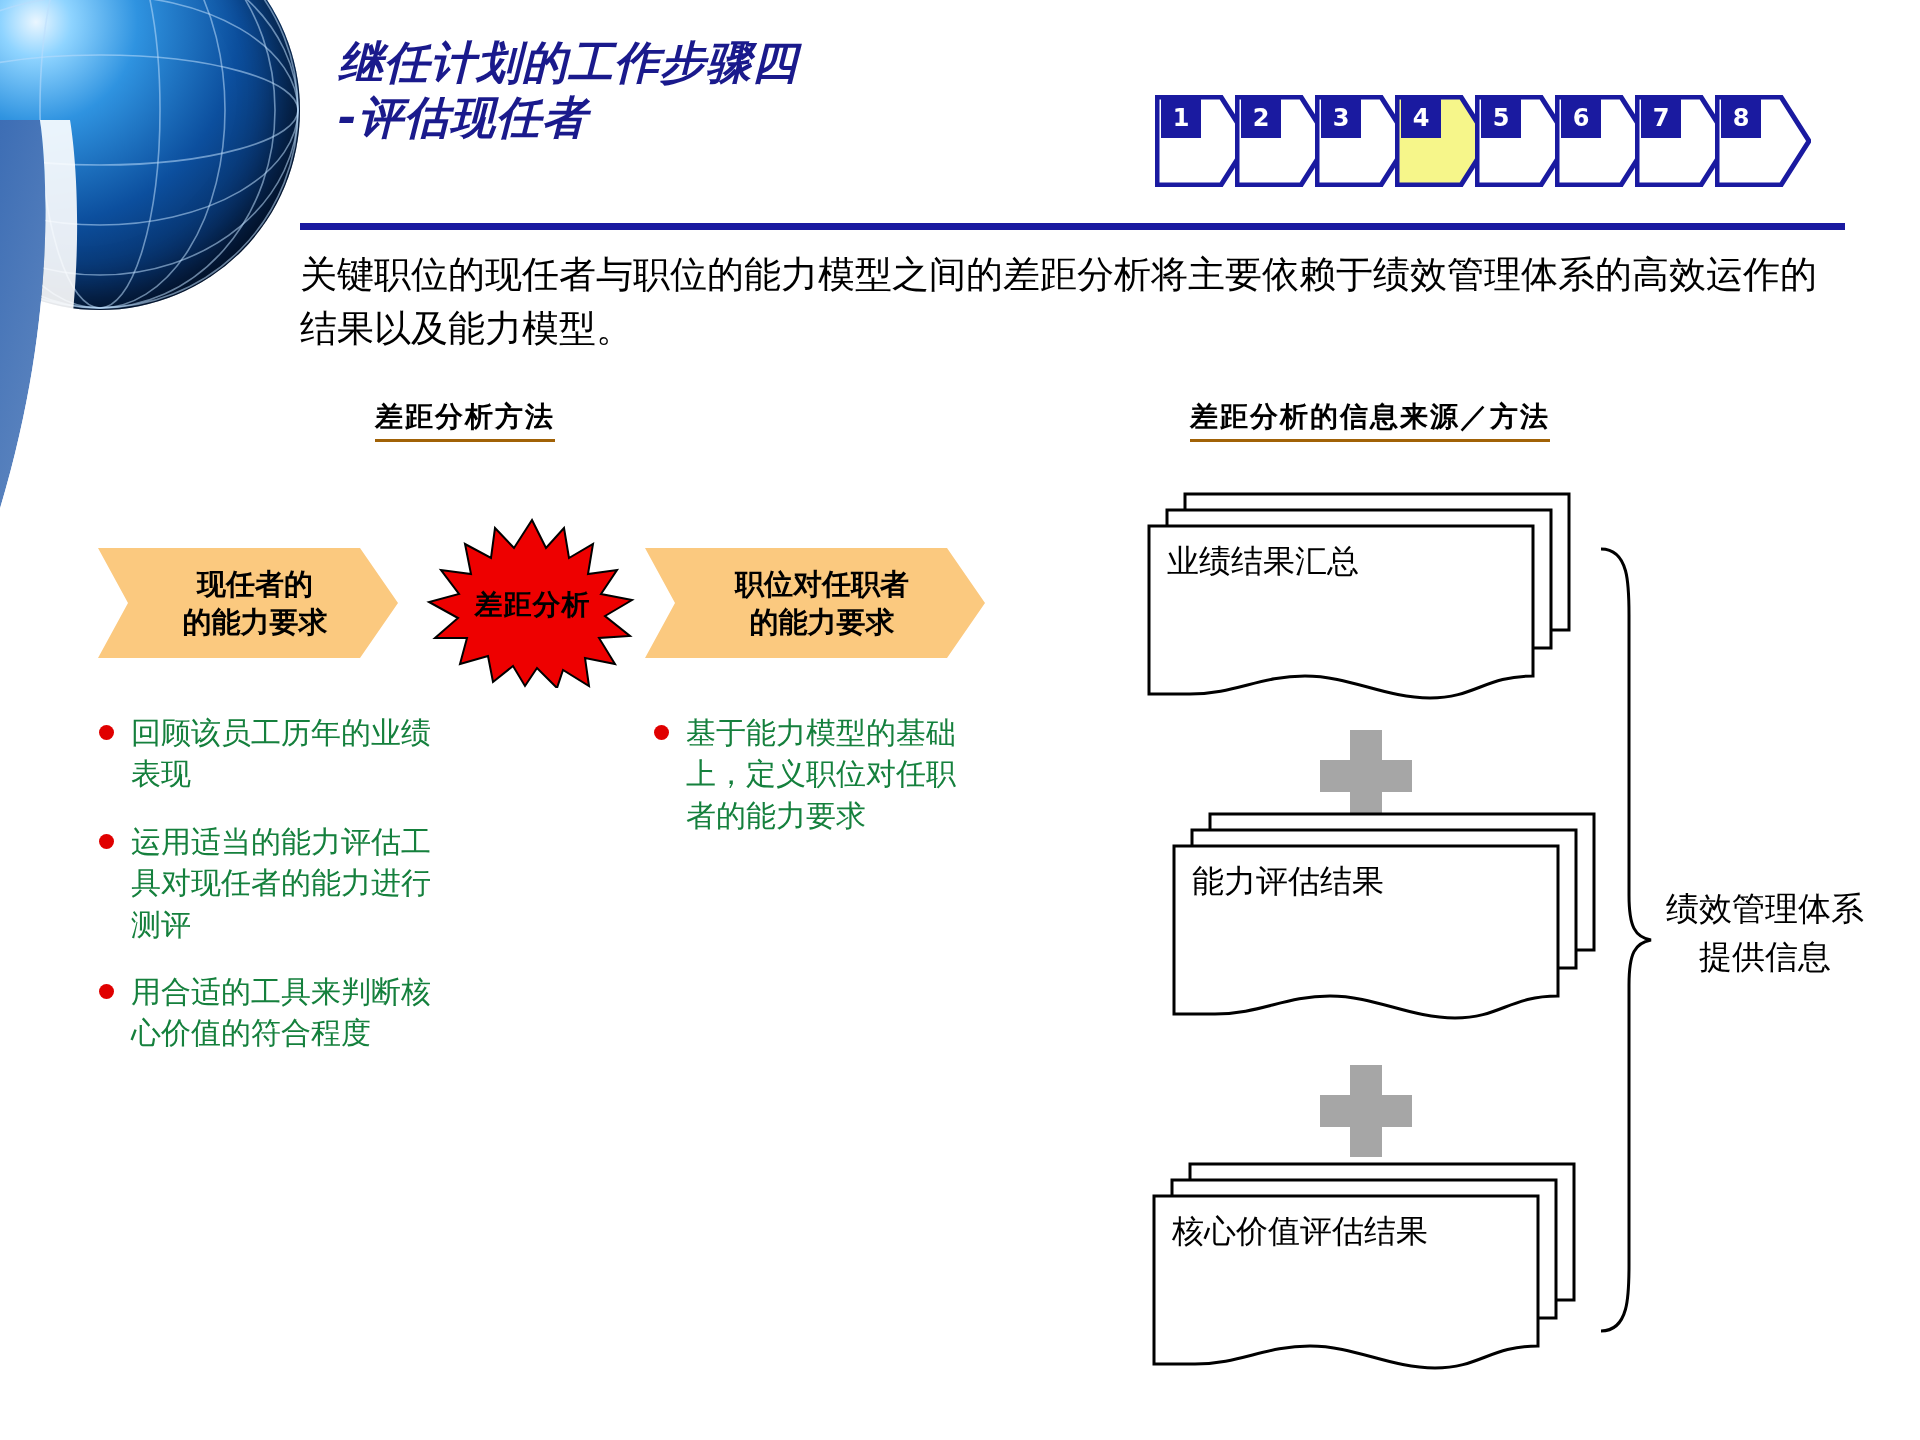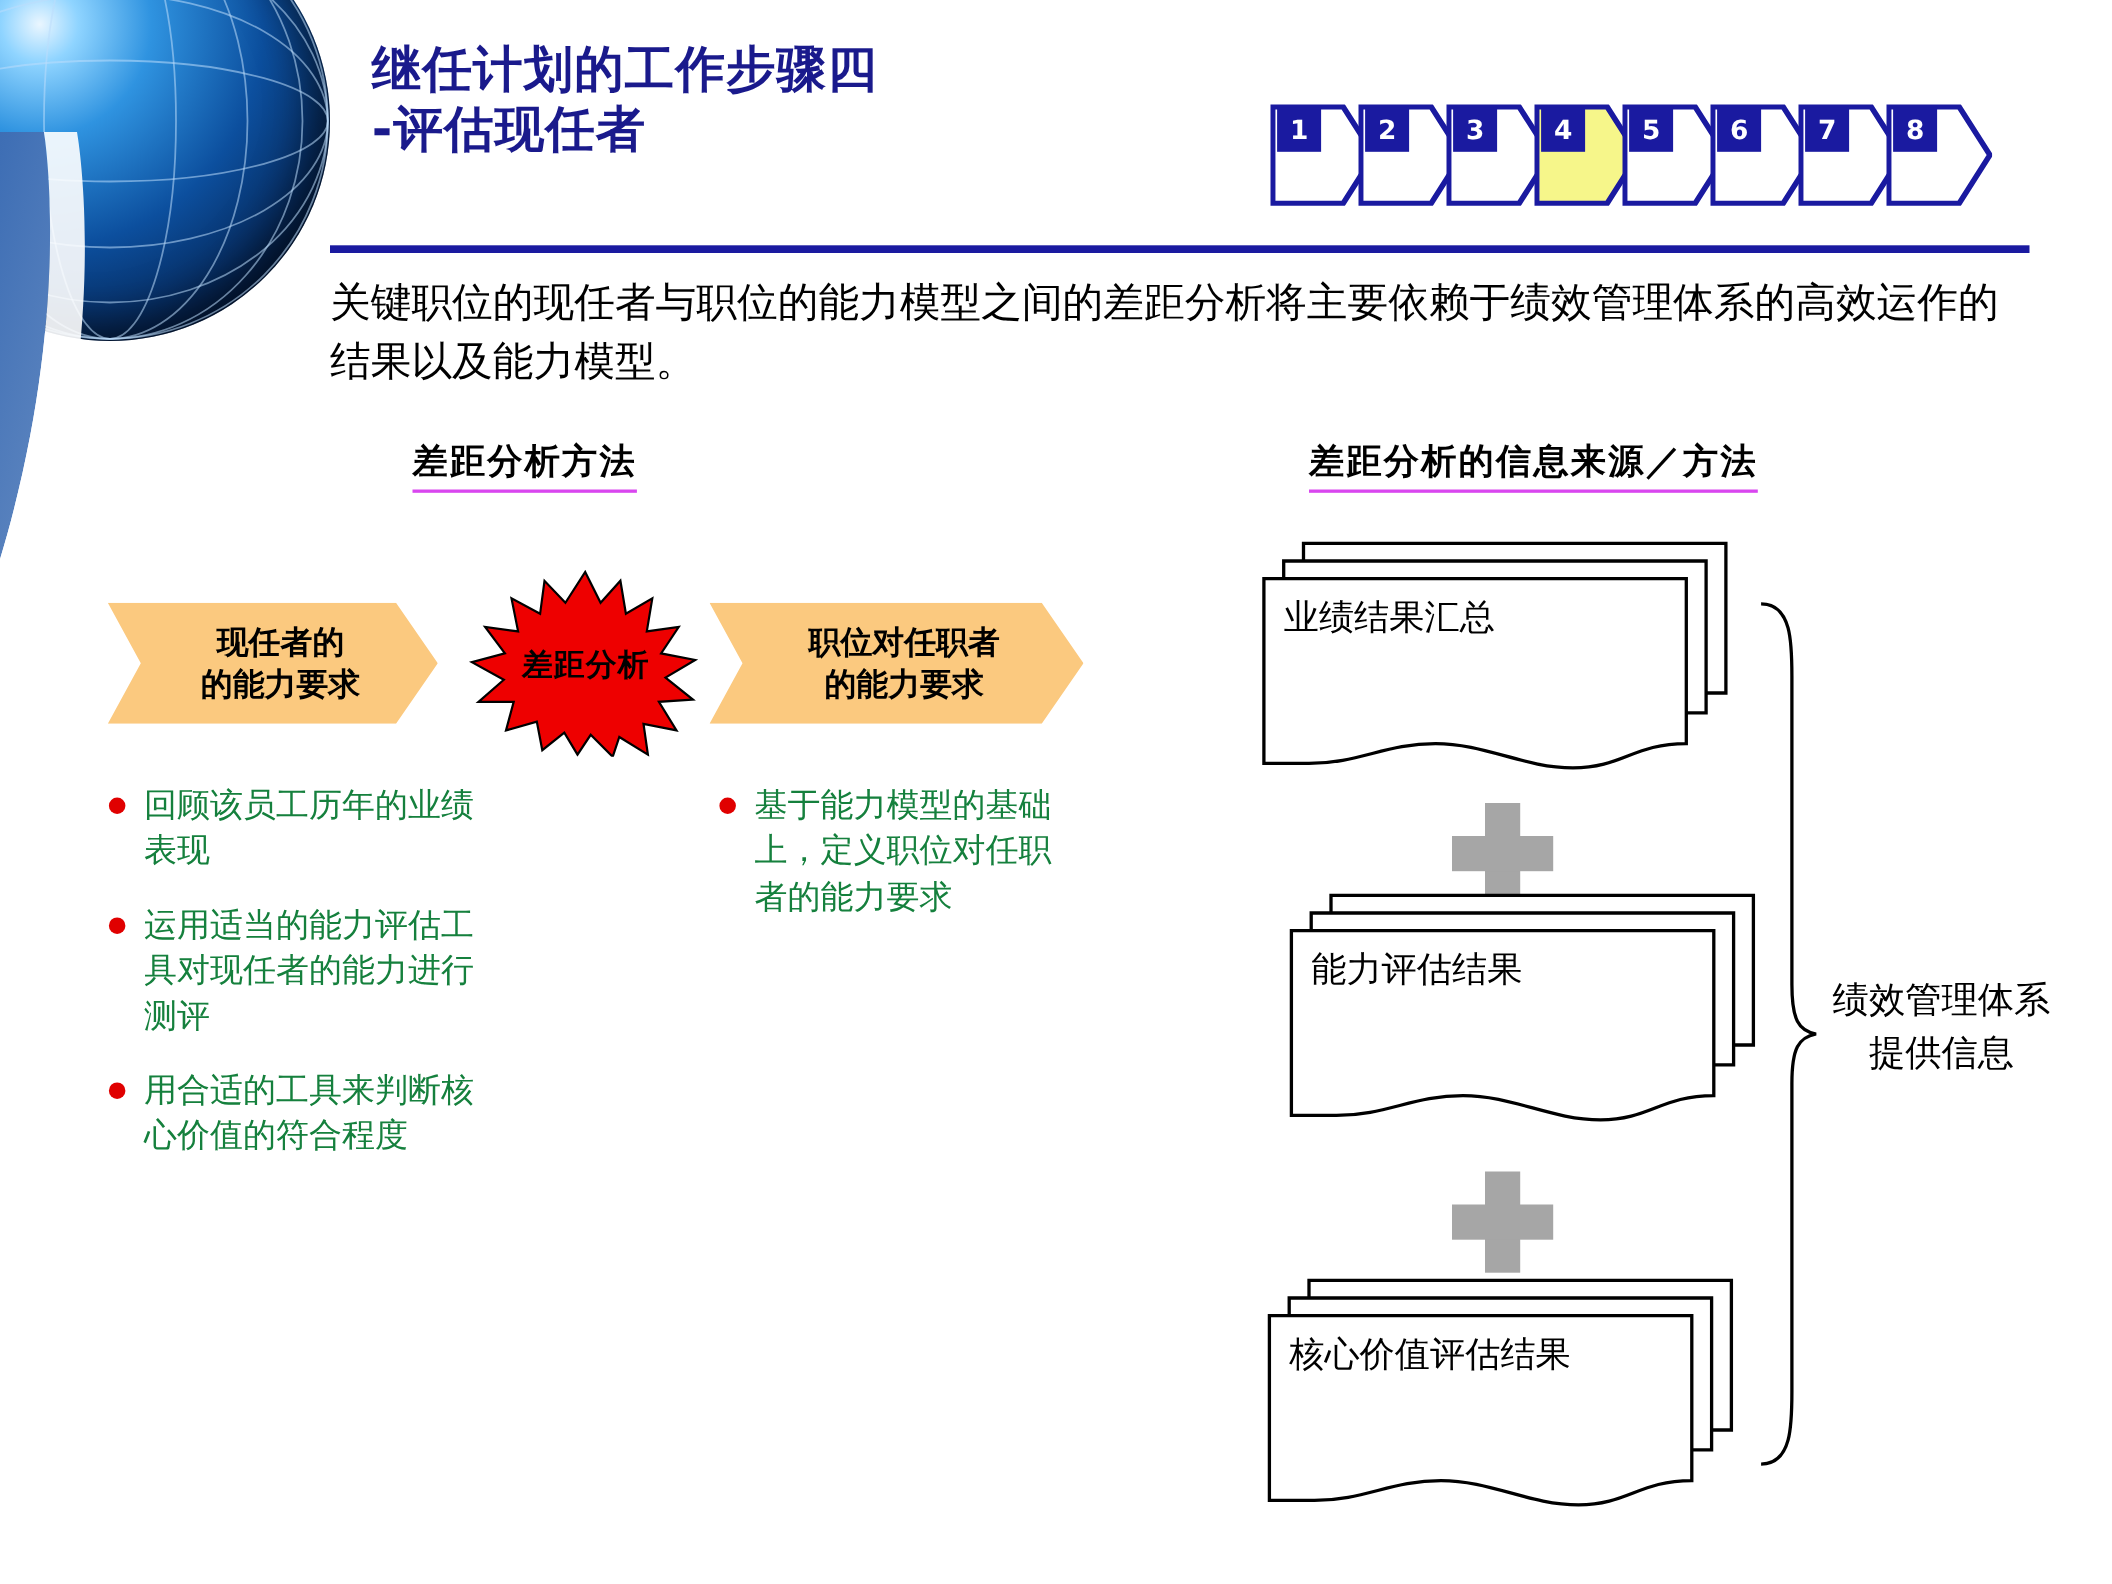--- a/index.html
+++ b/index.html
@@ -63,20 +63,21 @@
     position: absolute;
     left: 338px;
     top: 36px;
     width: 760px;
     font-family: "DejaVu Sans", sans-serif;
     font-weight: bold;
     font-size: 45px;
     line-height: 1.22;
     color: #1a1a8c;
     letter-spacing: 1px;
+    font-style: italic;
   }
   .title .l2 { display: block; }
 
   .title-rule {
     position: absolute;
     left: 300px;
     top: 223px;
     width: 1545px;
     height: 7px;
     background: #1a1aa0;
@@ -122,23 +123,23 @@
     font-size: 37px;
     line-height: 1.46;
     color: #000000;
   }
 
   
   .sec-head {
     position: absolute;
     font-family: "DejaVu Sans", sans-serif;
     font-weight: bold;
-    font-size: 32px;
-    color: #000000;
-    border-bottom: 3px solid #d946ef;
+    font-size: 28px;
+    color: #000000;
+    border-bottom: 3px solid #a16207;
     padding-bottom: 3px;
     letter-spacing: 2px;
   }
   .sec-head.left  { left: 375px; top: 398px; }
   .sec-head.right { left: 1190px; top: 398px; }
 
   
   .banner {
     position: absolute;
     height: 110px;

